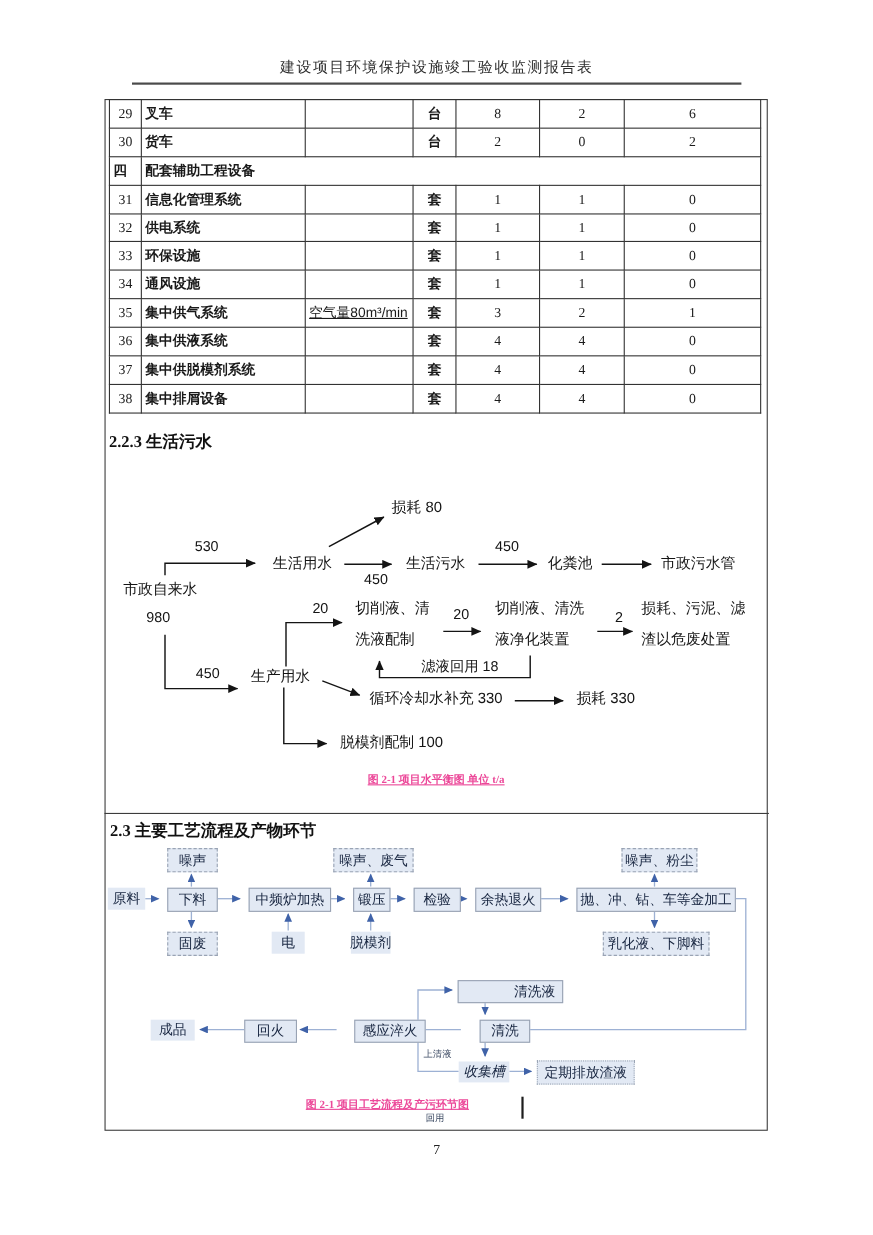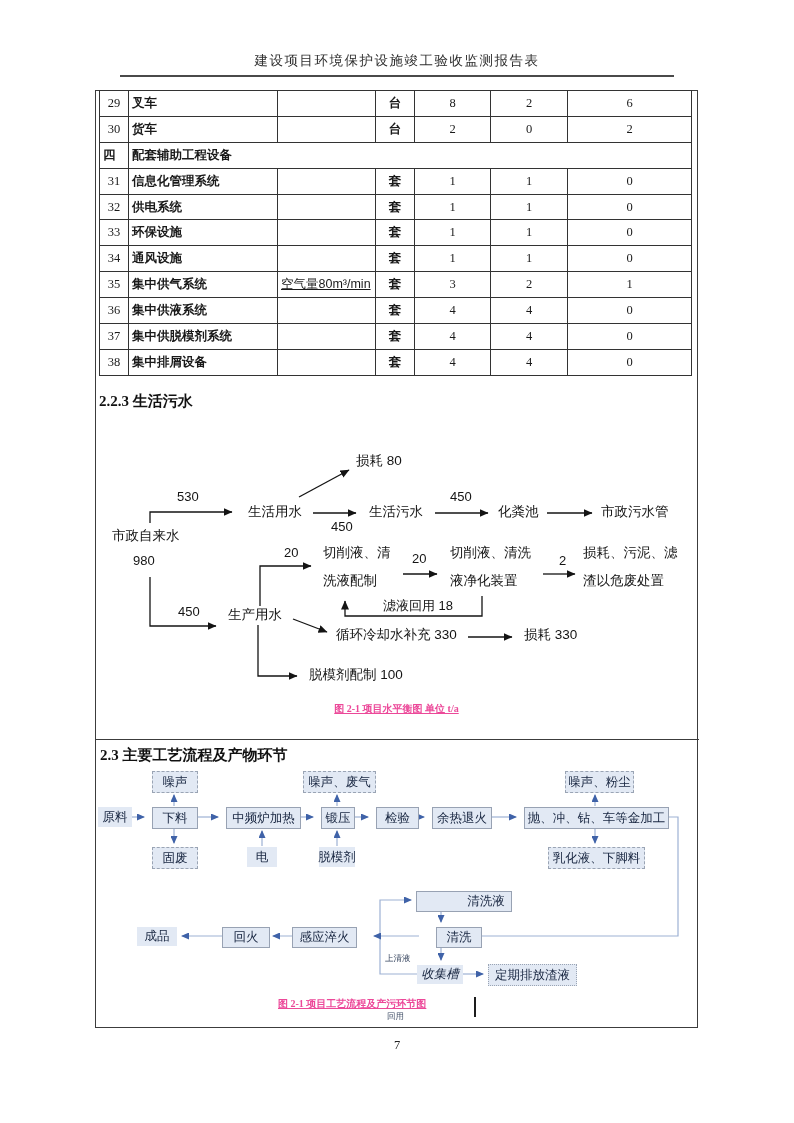--- a/index.html
+++ b/index.html
@@ -252,21 +252,21 @@
   <div class="abs pb solid" style="left:376px;top:807px;width:41px;height:20px;">检验</div>
   <div class="abs pb solid" style="left:432px;top:807px;width:58px;height:20px;">余热退火</div>
   <div class="abs pb solid" style="left:524px;top:807px;width:143px;height:20px;">抛、冲、钻、车等金加工</div>
   <div class="abs pb dash" style="left:152px;top:847px;width:44px;height:20px;">固废</div>
   <div class="abs pb" style="left:247px;top:847px;width:30px;height:20px;">电</div>
   <div class="abs pb" style="left:319px;top:847px;width:36px;height:20px;">脱模剂</div>
   <div class="abs pb dash" style="left:548px;top:847px;width:95px;height:20px;">乳化液、下脚料</div>
   <div class="abs pb solid" style="left:416px;top:891px;width:50px;height:19px;padding-left:44px;">清洗液</div>
   <div class="abs pb" style="left:137px;top:927px;width:40px;height:19px;">成品</div>
   <div class="abs pb solid" style="left:222px;top:927px;width:46px;height:19px;">回火</div>
-  <div class="abs pb solid" style="left:292px;top:927px;width:63px;height:19px;">感应淬火</div>
+  <div class="abs pb solid" style="left:322px;top:927px;width:63px;height:19px;">感应淬火</div>
   <div class="abs pb solid" style="left:419px;top:927px;width:44px;height:19px;margin-left:17px;">清洗</div>
   <div class="abs pb" style="left:417px;top:965px;width:46px;height:19px;font-style:italic;">收集槽</div>
   <div class="abs pb dot" style="left:488px;top:964px;width:87px;height:20px;">定期排放渣液</div>
 
   <div class="abs small-note" style="left:385px;top:954px;">上清液</div>
   <div class="abs small-note" style="left:387px;top:964px;margin-top:48px;">回用</div>
 
   <div class="abs cap" style="left:278px;top:997px;">图 2-1  项目工艺流程及产污环节图</div>
   <div class="abs cursor" style="left:474px;top:997px;"></div>
 

